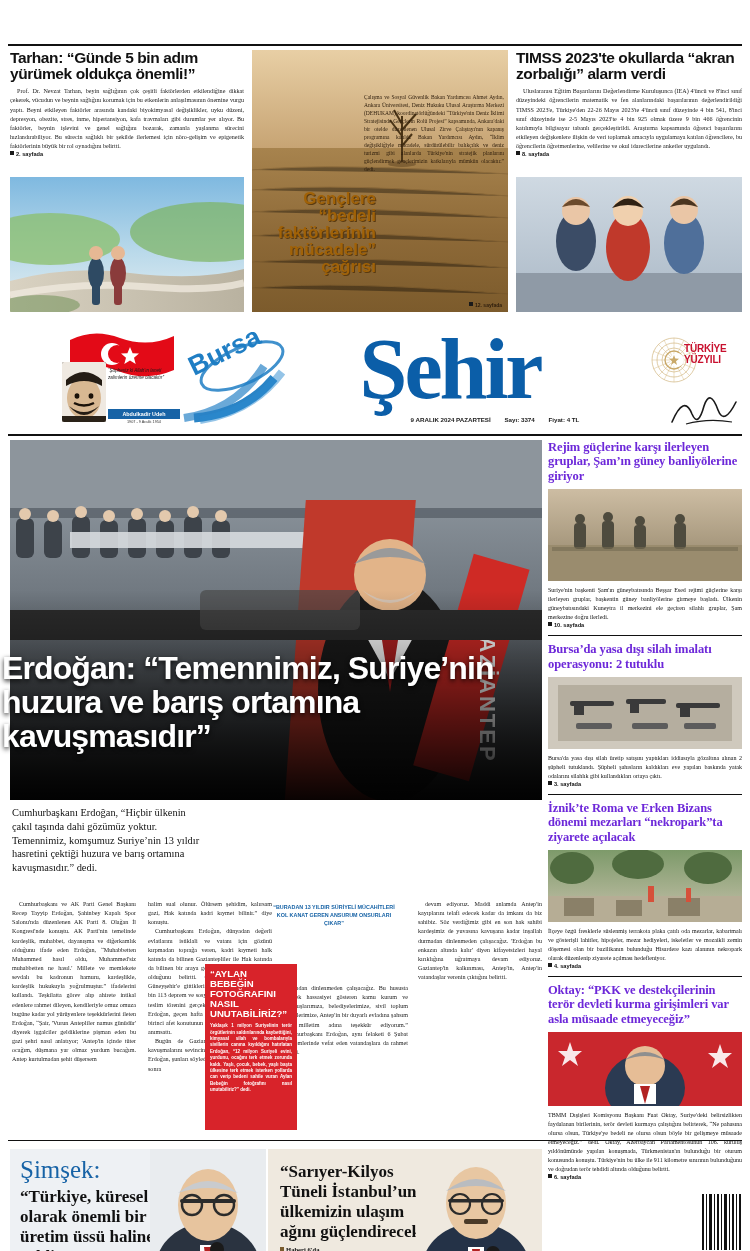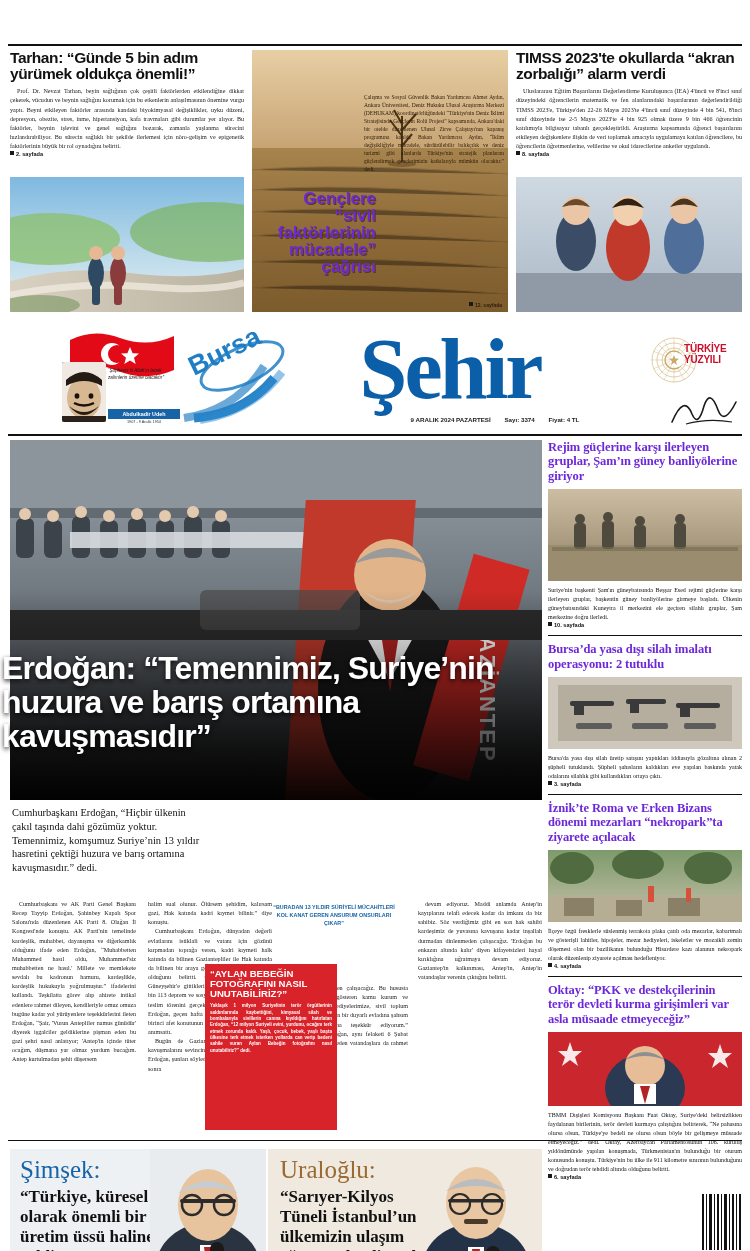--- a/index.html
+++ b/index.html
@@ -35,21 +35,21 @@
   .tease-a-ph{position:absolute;left:10px;top:133px;width:234px;height:135px;}
   .tease-c-ph{position:absolute;left:516px;top:133px;width:226px;height:135px;}
 
   
   .tease-b{position:absolute;left:252px;top:6px;width:256px;height:262px;overflow:hidden;}
   .tease-b-img{position:absolute;inset:0;}
   .tease-b-txt{position:absolute;right:4px;top:44px;width:140px;font-size:5.5px;
       line-height:1.45;text-align:justify;color:#2d1d0c;font-family:"Liberation Serif",serif;}
   .tease-b-hd{position:absolute;left:4px;top:140px;width:120px;text-align:right;
       font-family:"Liberation Sans",sans-serif;font-weight:bold;font-size:17px;
-      color:#6d28d9;line-height:1.0;text-shadow:1px 1px 0 #5a3a10;}
+      color:#a16207;line-height:1.0;text-shadow:1px 1px 0 #5a3a10;}
 
   
   .masthead{position:absolute;left:0;top:272px;width:750px;height:118px;background:#fff;}
   .flag{position:absolute;left:68px;top:282px;width:108px;height:58px;}
   .portrait-box{position:absolute;left:62px;top:318px;width:118px;height:68px;}
   .portrait{position:absolute;left:0;top:0;width:44px;height:60px;border-radius:2px;overflow:hidden;background:#3b3127;}
   .quote-sm{position:absolute;left:46px;top:6px;width:70px;font-size:4.6px;line-height:1.45;
        color:#1a1a1a;font-family:"Liberation Sans",sans-serif;font-style:italic;}
   .namebar{position:absolute;left:46px;top:47px;width:72px;height:10px;background:#1763a6;
        color:#fff;font-family:"Liberation Sans",sans-serif;font-weight:bold;font-size:5.4px;
@@ -79,21 +79,21 @@
       color:#fff;font-family:"Liberation Sans",sans-serif;font-weight:bold;
       font-size:32px;line-height:1.06;letter-spacing:-.9px;
       text-shadow:0 2px 5px rgba(0,0,0,.85);}
   .main-lead{position:absolute;left:12px;top:762px;width:190px;
       font-family:"Liberation Serif",serif;font-size:10.4px;line-height:1.33;color:#111;}
 
   .cols{position:absolute;left:12px;top:856px;width:530px;height:232px;}
   .col{position:absolute;top:0;width:124px;height:232px;overflow:hidden;}
   .c1{left:0;} .c2{left:136px;} .c3{left:272px;} .c4{left:406px;}
 
-  .redbox{position:absolute;left:205px;top:920px;width:132px;height:166px;
+  .redbox{position:absolute;left:205px;top:920px;width:92px;height:166px;
       background:#d8232a;color:#fff;padding:5px 5px 4px 5px;box-sizing:border-box;z-index:5;}
   .redbox .rb-hd{font-family:"Liberation Sans",sans-serif;font-weight:bold;font-size:9.6px;
       line-height:1.05;color:#ffffff;}
   .redbox .rb-tx{margin-top:4px;font-family:"Liberation Sans",sans-serif;font-weight:bold;
       font-size:4.5px;line-height:1.42;text-align:justify;}
 
   .pullquote{position:absolute;left:272px;top:860px;width:124px;
       color:#1763a6;font-family:"Liberation Sans",sans-serif;font-weight:bold;
       font-size:5.4px;line-height:1.45;text-align:center;}
 
@@ -195,21 +195,21 @@
             <path d="M150 86 L138 70"></path>
             <path d="M150 80 L164 64"></path>
           <path d="M150 74 L142 60"></path>
             <path d="M150 96 L160 84"></path>
         </g>
         <ellipse cx="150" cy="114" rx="14" ry="3" fill="#5c4220" opacity=".5"></ellipse>
       </svg>
       <div class="tease-b-txt">Çalışma ve Sosyal Güvenlik Bakan Yardımcısı Ahmet Aydın, Ankara Üniversitesi, Deniz Hukuku Ulusal Araştırma Merkezi (DEHUKAM) koordinatörlüğündeki “Türkiye'nin Deniz İklimi Stratejisinde Gençlerin Rolü Projesi” kapsamında, Ankara'daki bir otelde düzenlenen Ulusal Zirve Çalıştayı'nın kapanış programına katıldı. Bakan Yardımcısı Aydın, “İklim değişikliğiyle mücadele, sürdürülebilir balıkçılık ve deniz turizmi gibi alanlarda Türkiye'nin stratejik planlarını güçlendirmek gençlerimizin katkılarıyla mümkün olacaktır.” dedi.</div>
       <div class="tease-b-hd">
         <div>Gençlere</div>
-        <div>“sivil</div>
+        <div>“bedeli</div>
         <div>faktörlerinin</div>
         <div>mücadele”</div>
         <div>çağrısı</div>
       </div>
       <div class="pagref" style="position:absolute;right:6px;bottom:4px;color:#2d1d0c;font-size:5px;">
         <span class="sq"></span><span>12. sayfada</span>
       </div>
     </div>
 
     <div class="tease-c">
@@ -577,21 +577,20 @@
       <circle cx="74" cy="56" r="10" fill="none" stroke="#2b2b2b" stroke-width="2.4"></circle>
       <rect x="50" y="96" width="16" height="22" fill="#fff"></rect>
       <path d="M54 98 L58 128 L62 98 Z" fill="#b22222"></path>
       <rect x="64" y="100" width="7" height="36" rx="3" fill="#1a1a1a"></rect>
       <circle cx="67" cy="100" r="7" fill="#1a1a1a"></circle>
     </svg>
   </div>
 
   <div class="promo promo-r">
     <div style="position:absolute;left:12px;top:8px;width:160px;">
-      <div class="promo-name" style="color:#9a6a33;">Uraloğlu:</div>
       <div class="promo-quote">“Sarıyer-Kilyos Tüneli İstanbul’un ve ülkemizin ulaşım ağını güçlendirecek”</div>
       <div class="promo-ref">
         <span class="sq brown"></span><span>Haberi 6'da</span>
       </div>
     </div>
     <svg style="position:absolute;right:6px;top:0;" width="120" height="136" viewBox="0 0 120 136" preserveAspectRatio="none">
       <rect width="120" height="136" fill="#efe9df"></rect>
       <ellipse cx="60" cy="120" rx="54" ry="46" fill="#243247"></ellipse>
       <ellipse cx="60" cy="54" rx="30" ry="36" fill="#e8c7a2"></ellipse>
       <path d="M30 42 Q60 18 90 42 Q60 32 30 42Z" fill="#b9bcc0"></path>

